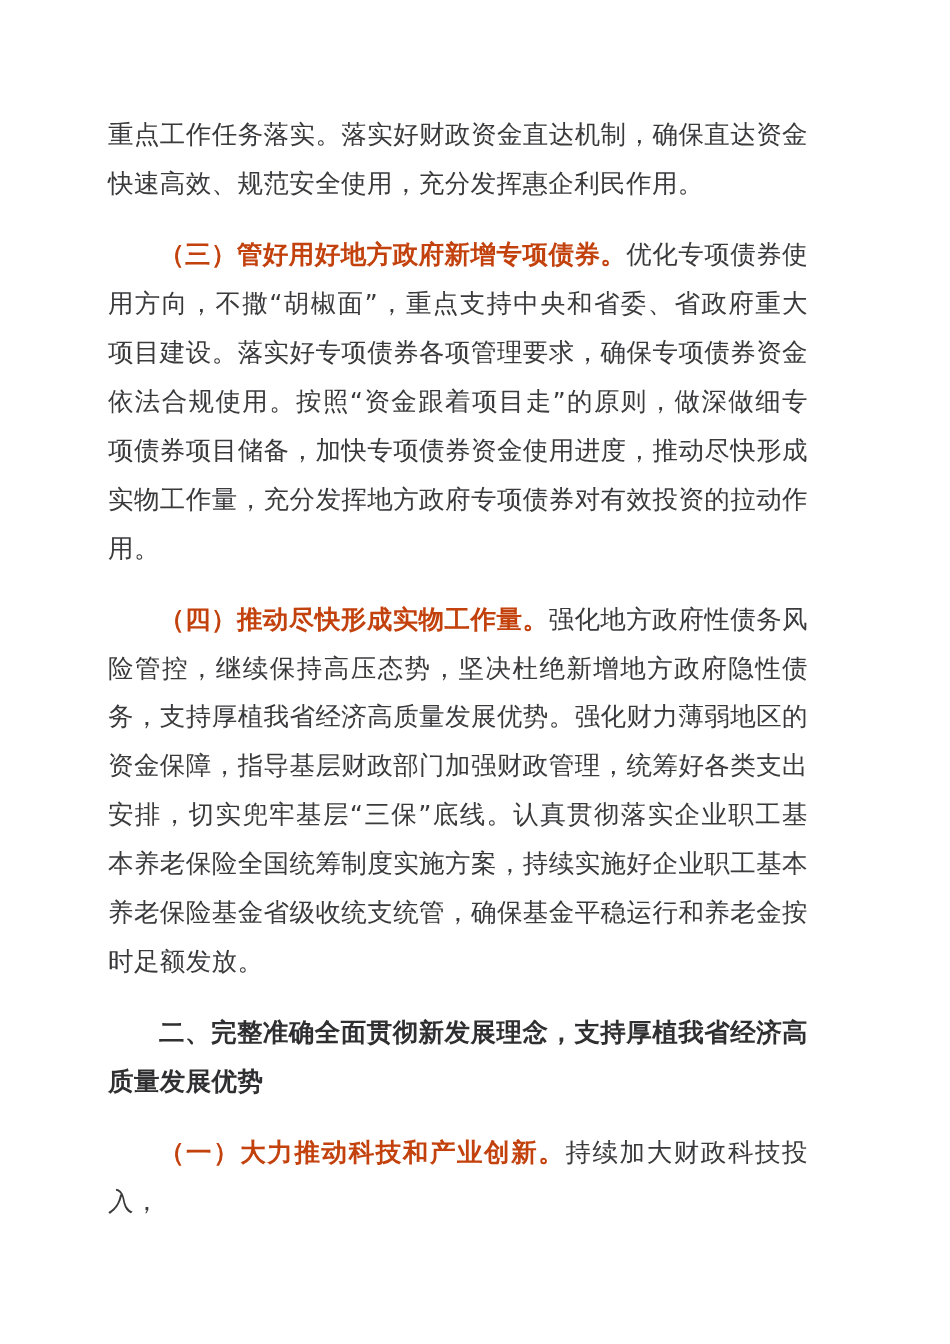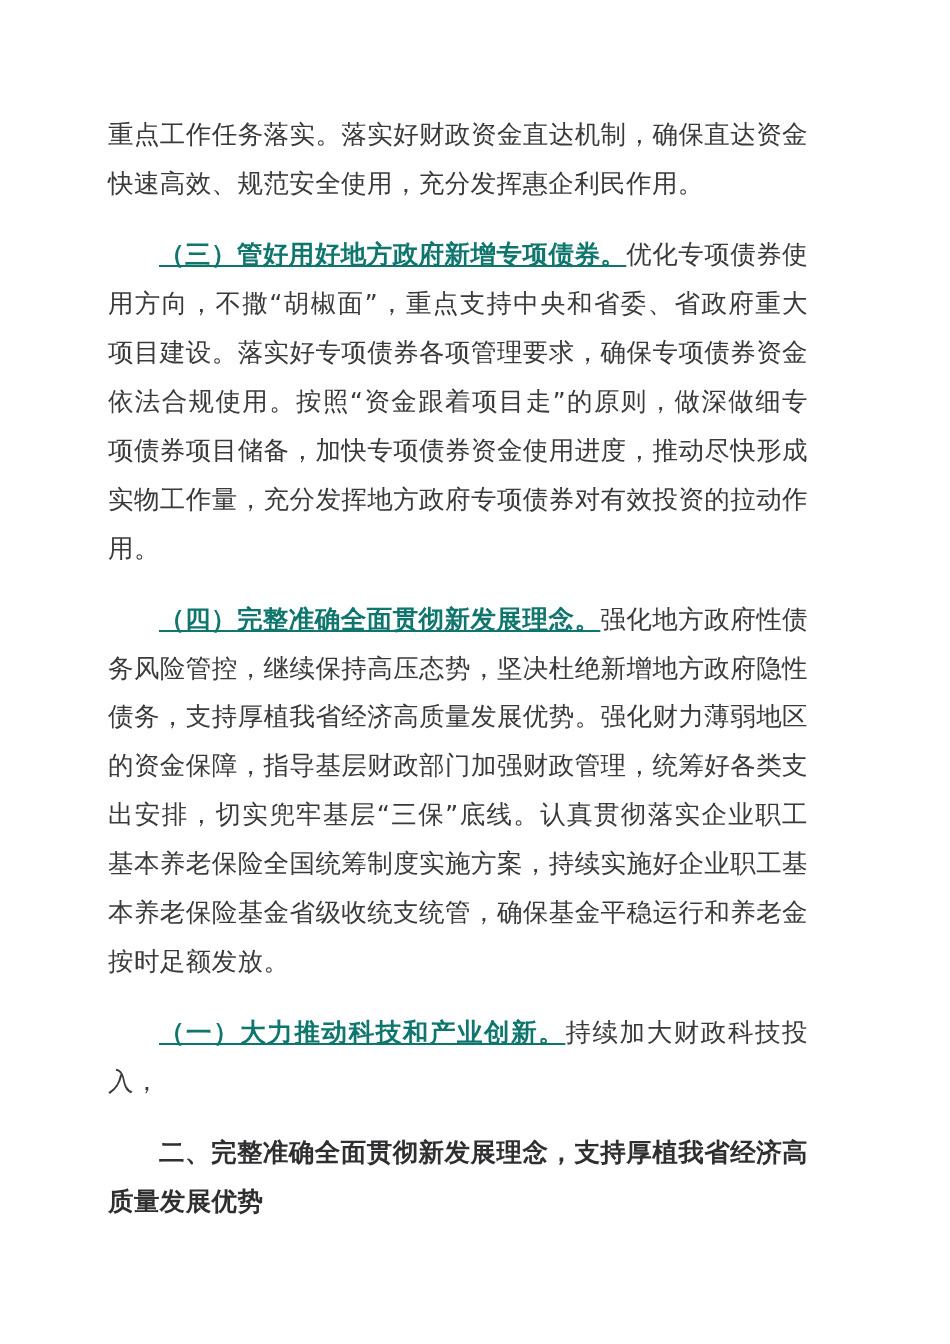--- a/index.html
+++ b/index.html
@@ -24,22 +24,21 @@
     text-align: justify;
     text-justify: inter-ideograph;
     letter-spacing: 0.4px;
   }
   .para {
     margin: 0 0 22px 0;
     text-indent: 2em;
   }
   .para .lead {
     font-weight: bold;
-    color: #0f766e;
-    text-decoration: underline;
+    color: #c2410c;
   }
   .para.heading {
     font-weight: bold;
     color: #2f2f31;
     text-indent: 2em;
     margin-bottom: 22px;
   }
   .para.continued {
     text-indent: 0;
   }
@@ -52,25 +51,25 @@
 
     <p class="para continued">
       <span>重点工作任务落实。落实好财政资金直达机制，确保直达资金快速高效、规范安全使用，充分发挥惠企利民作用。</span>
     </p>
 
     <p class="para">
       <span class="lead">（三）管好用好地方政府新增专项债券。</span><span>优化专项债券使用方向，不撒“胡椒面”，重点支持中央和省委、省政府重大项目建设。落实好专项债券各项管理要求，确保专项债券资金依法合规使用。按照“资金跟着项目走”的原则，做深做细专项债券项目储备，加快专项债券资金使用进度，推动尽快形成实物工作量，充分发挥地方政府专项债券对有效投资的拉动作用。</span>
     </p>
 
     <p class="para">
-      <span class="lead">（四）完整准确全面贯彻新发展理念。</span><span>强化地方政府性债务风险管控，继续保持高压态势，坚决杜绝新增地方政府隐性债务，支持厚植我省经济高质量发展优势。强化财力薄弱地区的资金保障，指导基层财政部门加强财政管理，统筹好各类支出安排，切实兜牢基层“三保”底线。认真贯彻落实企业职工基本养老保险全国统筹制度实施方案，持续实施好企业职工基本养老保险基金省级收统支统管，确保基金平稳运行和养老金按时足额发放。</span>
+      <span class="lead">（四）推动尽快形成实物工作量。</span><span>强化地方政府性债务风险管控，继续保持高压态势，坚决杜绝新增地方政府隐性债务，支持厚植我省经济高质量发展优势。强化财力薄弱地区的资金保障，指导基层财政部门加强财政管理，统筹好各类支出安排，切实兜牢基层“三保”底线。认真贯彻落实企业职工基本养老保险全国统筹制度实施方案，持续实施好企业职工基本养老保险基金省级收统支统管，确保基金平稳运行和养老金按时足额发放。</span>
+    </p>
+
+    <p class="para heading">
+      <span>二、完整准确全面贯彻新发展理念，支持厚植我省经济高质量发展优势</span>
     </p>
 
     <p class="para">
       <span class="lead">（一）大力推动科技和产业创新。</span><span>持续加大财政科技投入，</span>
     </p>
 
-    <p class="para heading">
-      <span>二、完整准确全面贯彻新发展理念，支持厚植我省经济高质量发展优势</span>
-    </p>
-
   </div>
 </div>
 
 </body></html>

